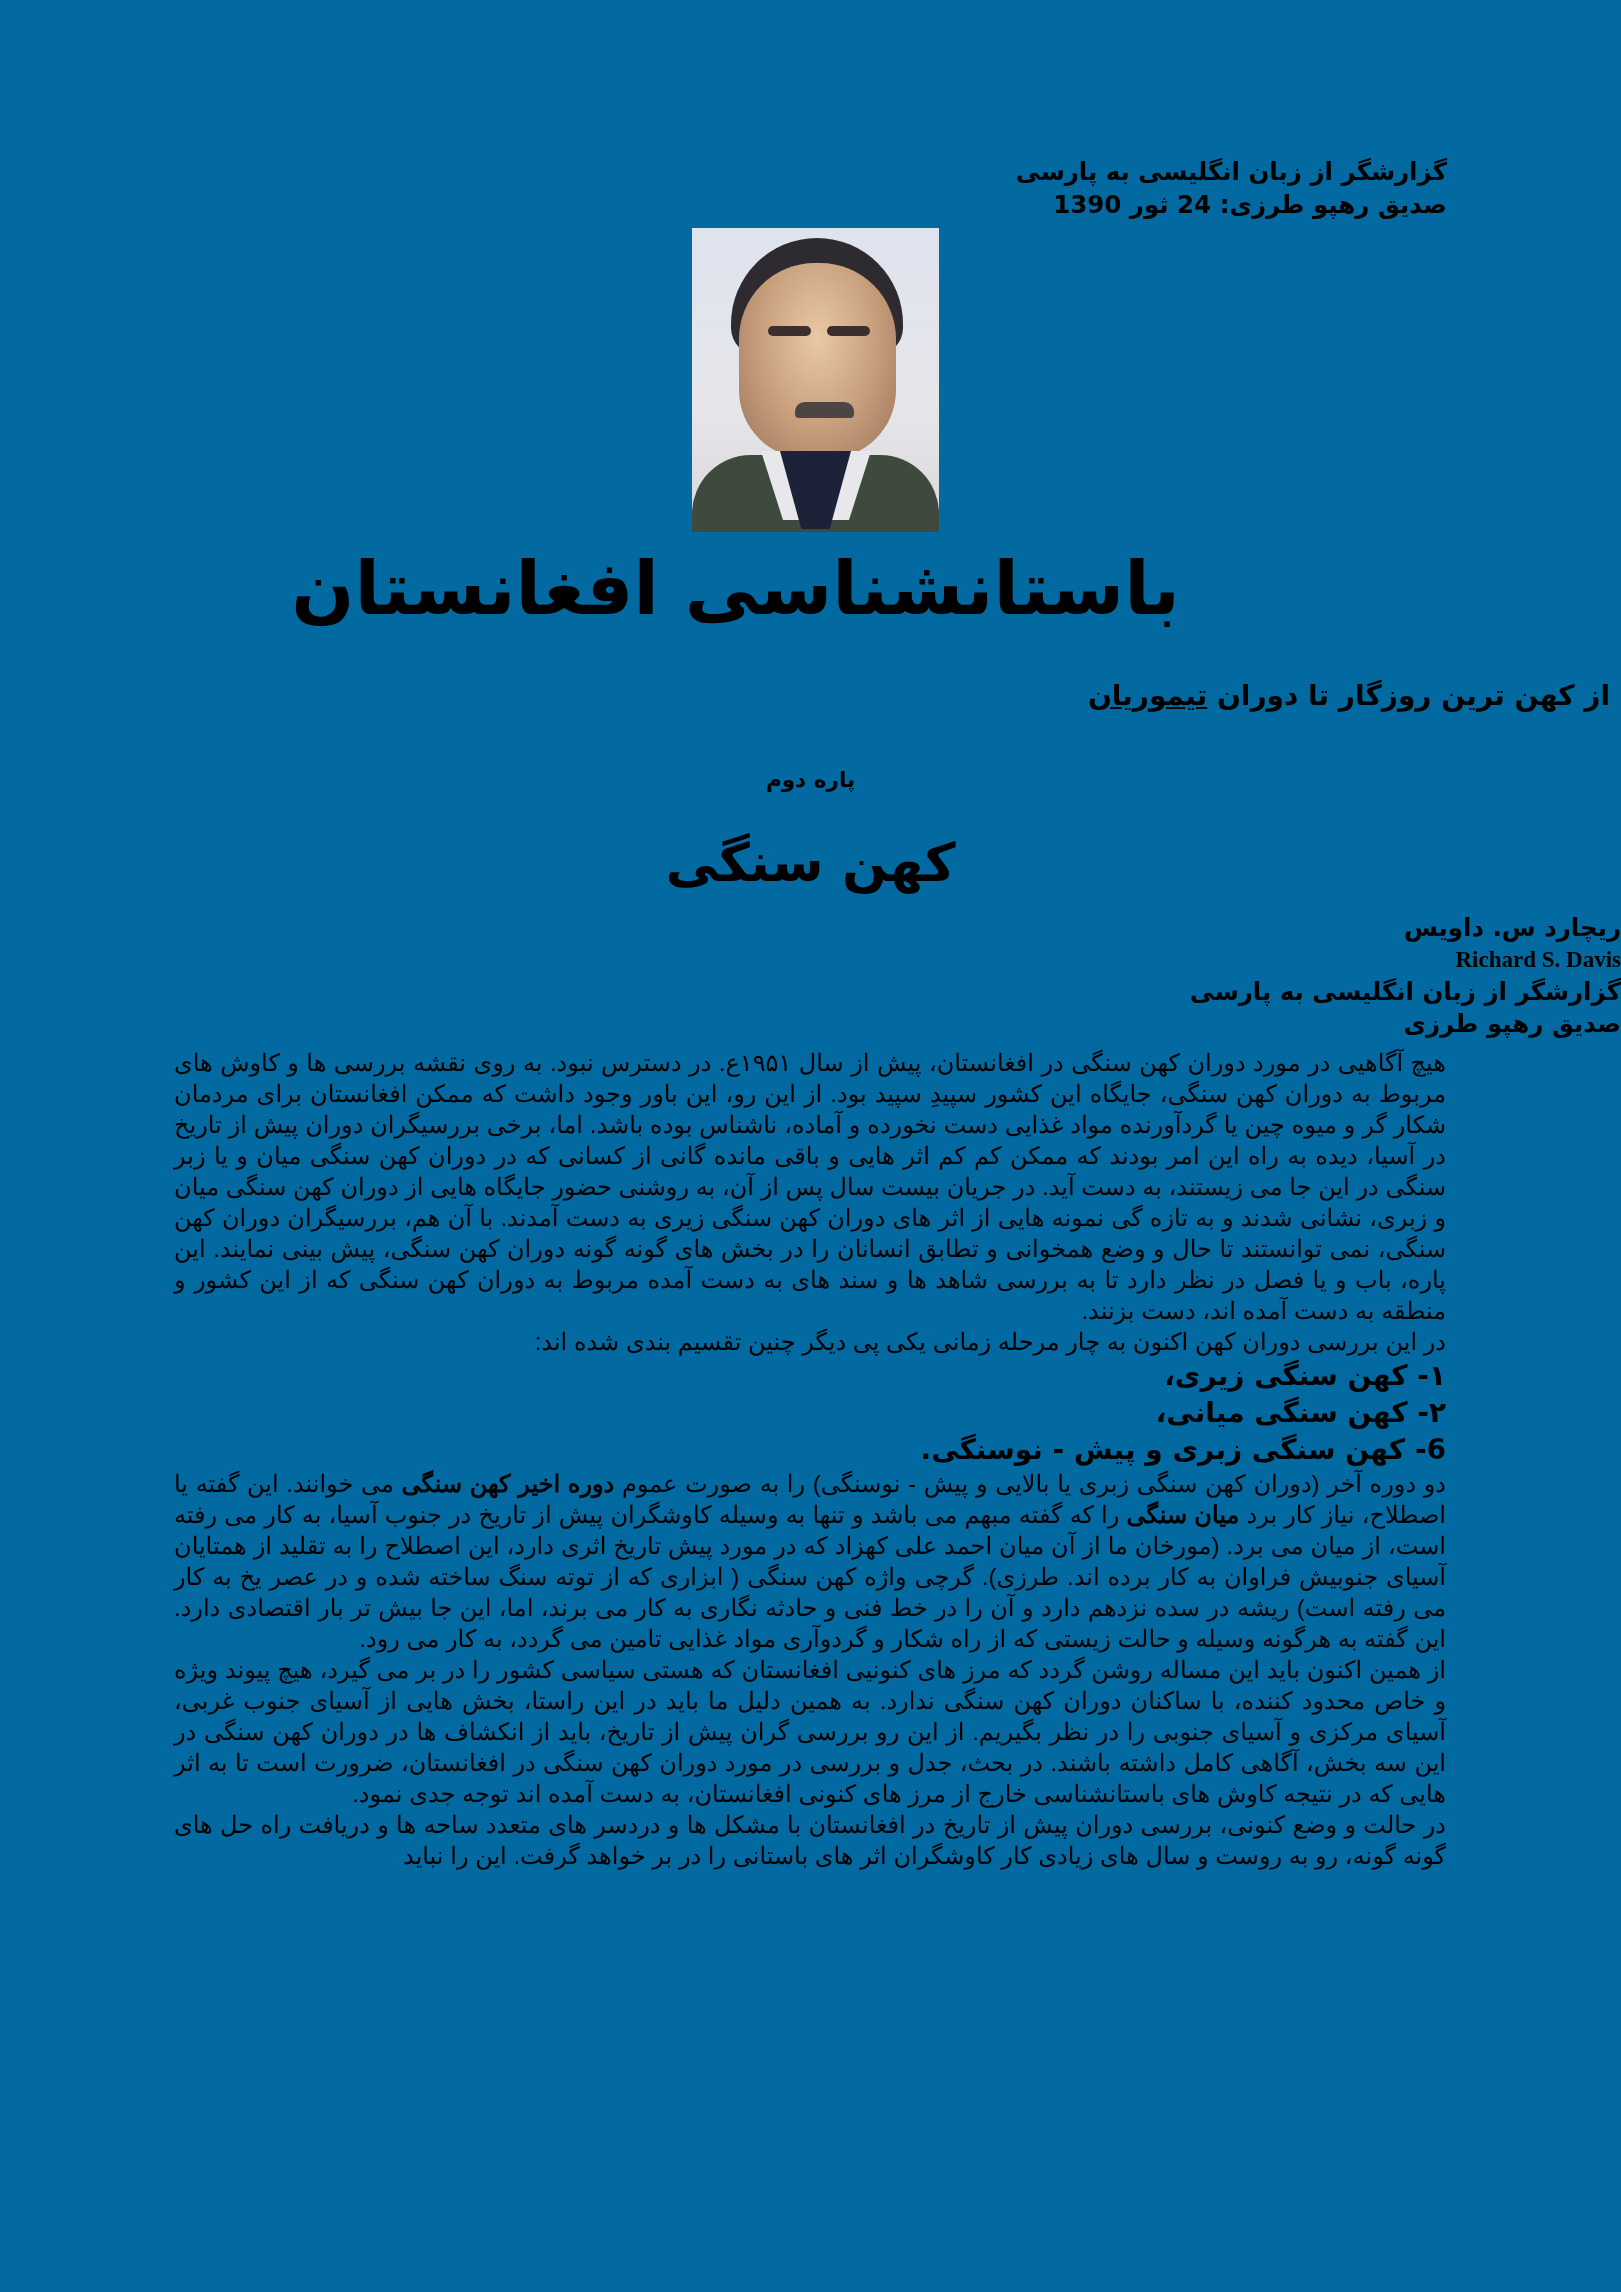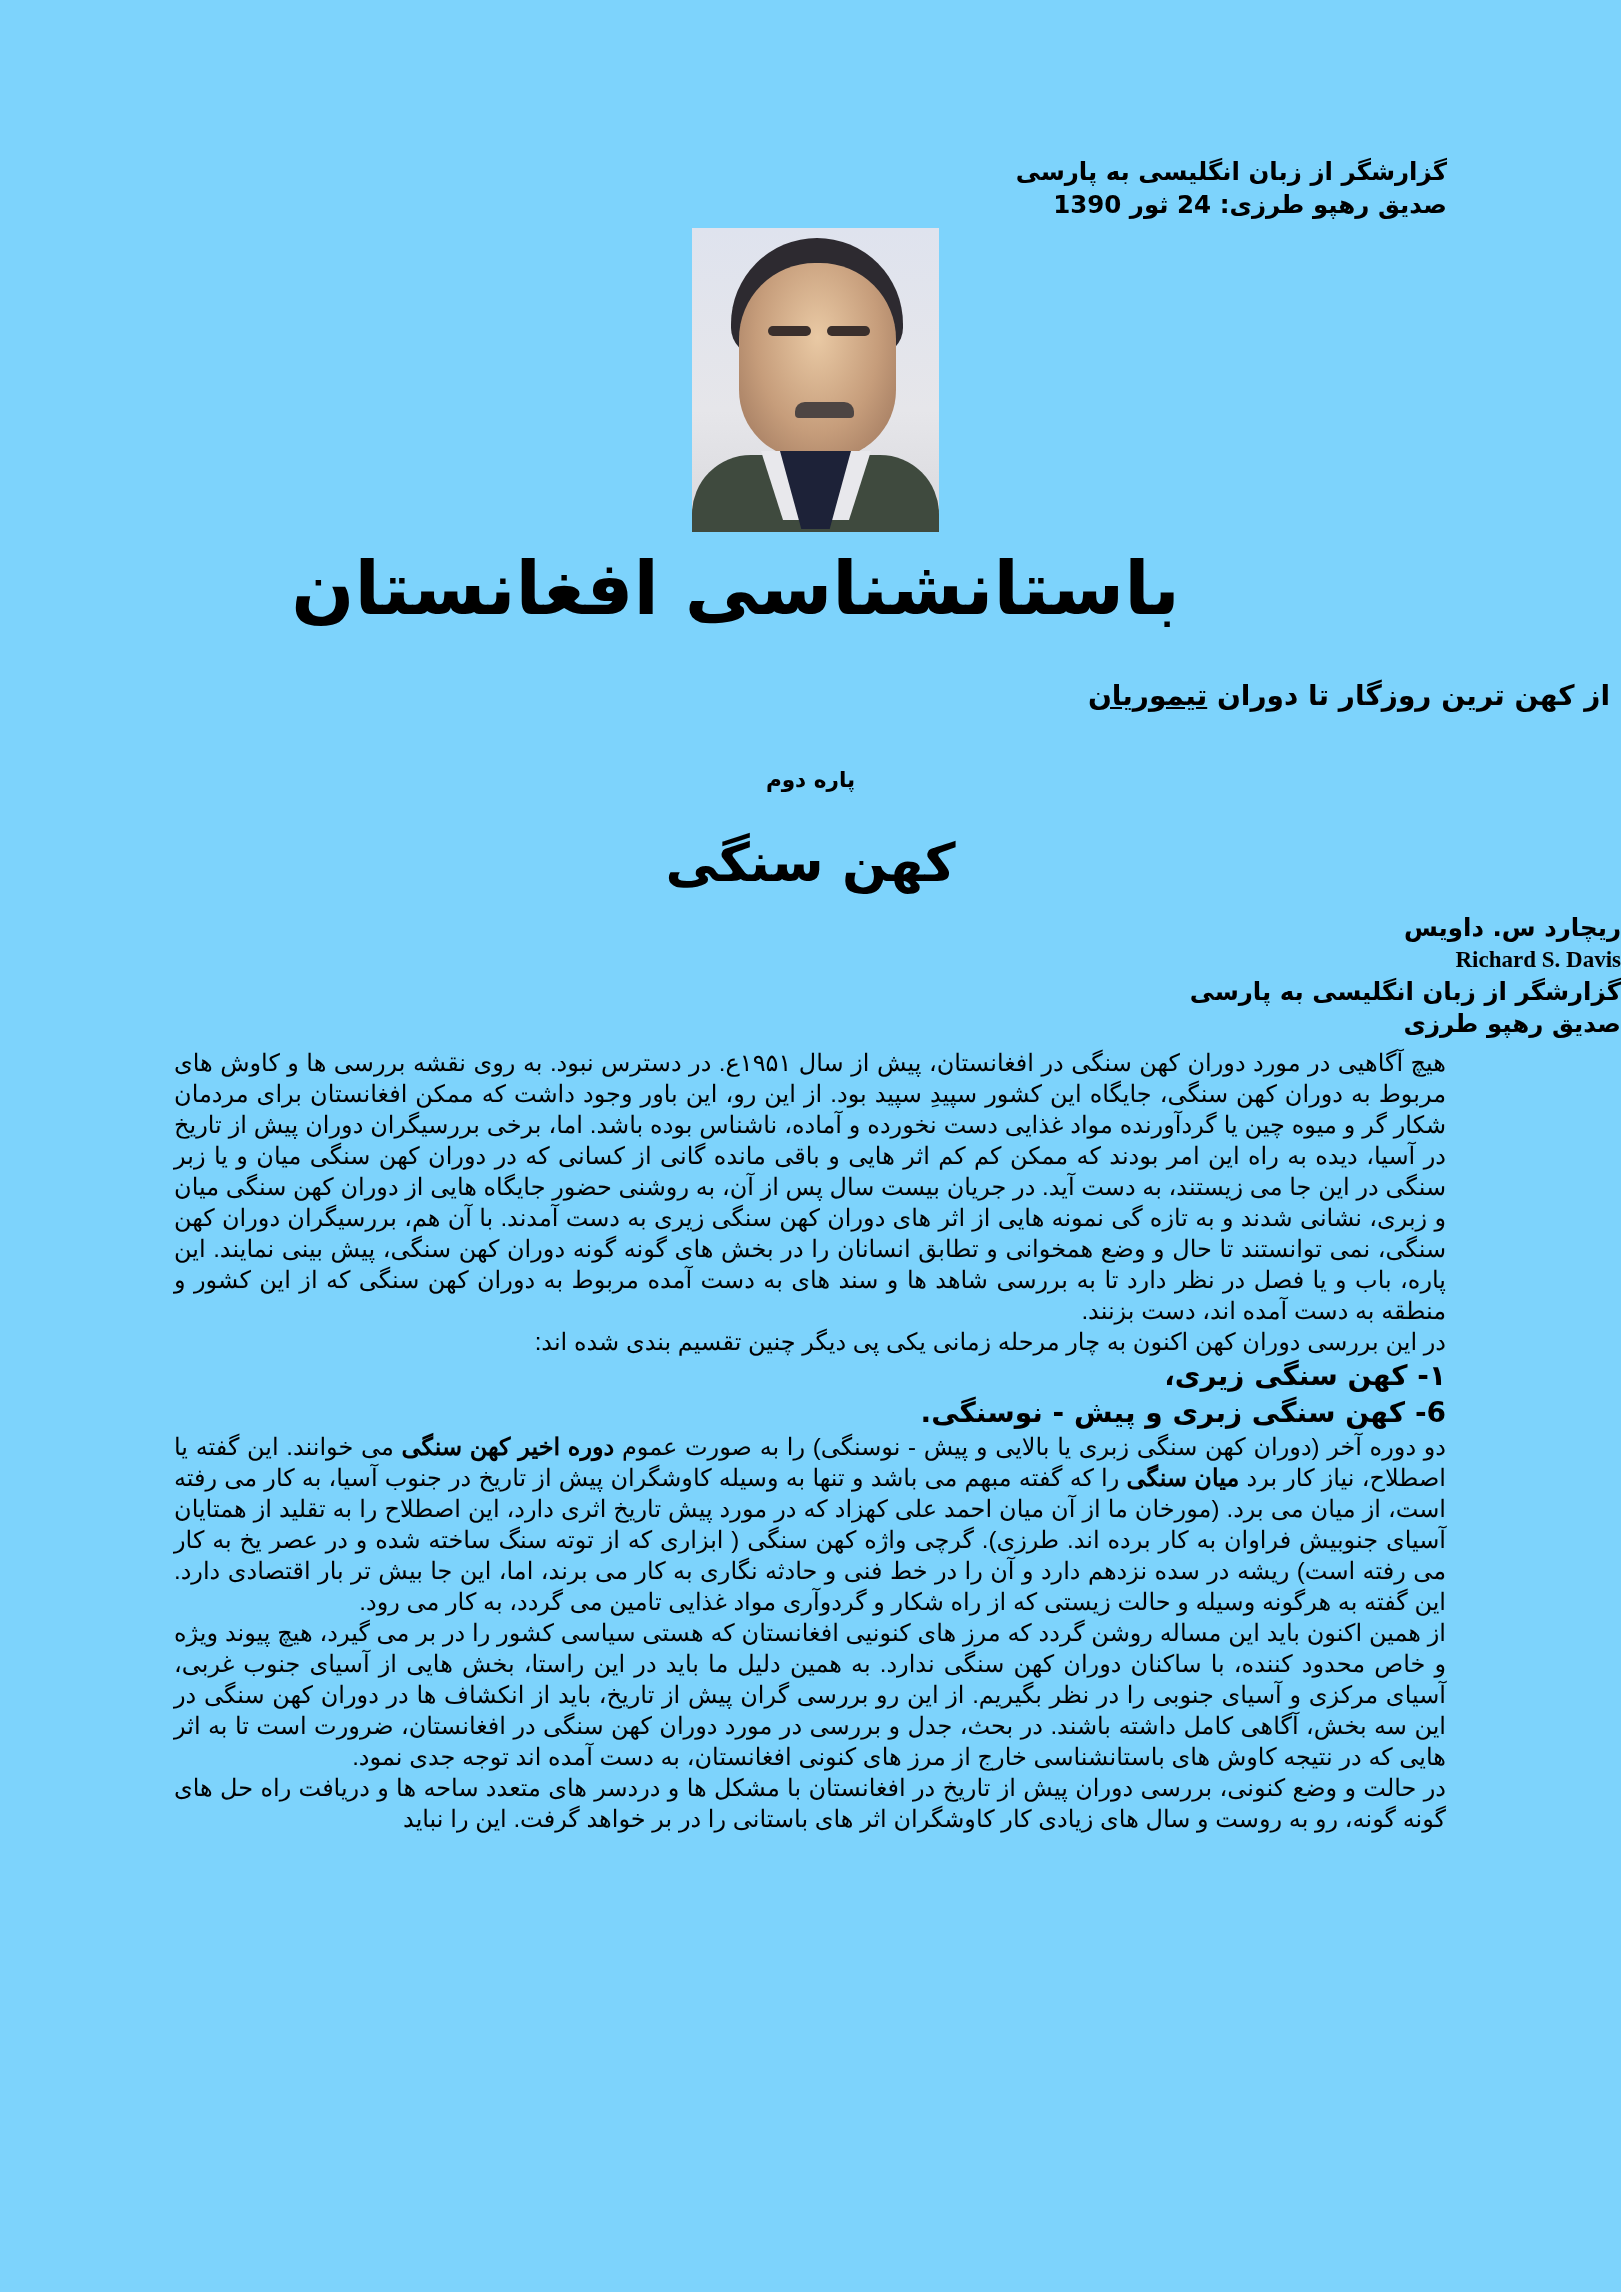--- a/index.html
+++ b/index.html
@@ -1,17 +1,17 @@
 <!DOCTYPE html>
 <html><head>
 <meta charset="utf-8">
 <style>
   html, body { margin:0; padding:0; background:#ffffff; }
   body { width:1621px; height:2293px; position:relative; overflow:hidden; color:#000; }
-  .page { position:absolute; left:0; top:0; width:1621px; height:2293px; background:#7dd3fc; }
+  .page { position:absolute; left:0; top:0; width:1621px; height:2293px; background:#0369a1; }
 
   .header { position:absolute; right:174px; top:155px; direction:rtl; text-align:right;
     font-family:"DejaVu Sans", sans-serif; font-weight:bold; font-size:24.5px; line-height:33px; }
   .header .line { display:block; white-space:nowrap; }
 
   .photo { position:absolute; left:692px; top:228px; width:247px; height:304px; overflow:hidden;
     background:linear-gradient(180deg,#dfe3ee 0%,#e6e6ea 60%,#d8d8dc 100%); }
   .photo .hair { position:absolute; left:39px; top:9.8px; width:172px; height:118px; border-radius:88px 88px 29px 29px; background:#2d2a30; }
   .photo .face { position:absolute; left:47px; top:35px; width:157px; height:196px; border-radius:76px 76px 69px 69px;
     background:radial-gradient(ellipse at 50% 38%, #e9c9a4 0%, #c69d7b 55%, #9a735a 100%); }
@@ -77,20 +77,21 @@
     <span class="l">ریچارد س. داویس</span>
     <span class="l en">Richard S. Davis</span>
     <span class="l">گزارشگر از زبان انگلیسی به پارسی</span>
     <span class="l">صدیق رهپو طرزی</span>
   </div>
 
   <div class="body-text">
     <p>هیچ آگاهیی در مورد دوران کهن سنگی در افغانستان، پیش از سال ۱۹۵۱ع. در دسترس نبود. به روی نقشه بررسی ها و کاوش های مربوط به دوران کهن سنگی، جایگاه این کشور سپیدِ سپید بود. از این رو، این باور وجود داشت که ممکن افغانستان برای مردمان شکار گر و میوه چین یا گردآورنده مواد غذایی دست نخورده و آماده، ناشناس بوده باشد. اما، برخی بررسیگران دوران پیش از تاریخ در آسیا، دیده به راه این امر بودند که ممکن کم کم اثر هایی و باقی مانده گانی از کسانی که در دوران کهن سنگی میان و یا زبر سنگی در این جا می زیستند، به دست آید. در جریان بیست سال پس از آن، به روشنی حضور جایگاه هایی از دوران کهن سنگی میان و زبری، نشانی شدند و به تازه گی نمونه هایی از اثر های دوران کهن سنگی زیری به دست آمدند. با آن هم، بررسیگران دوران کهن سنگی، نمی توانستند تا حال و وضع همخوانی و تطابق انسانان را در بخش های گونه گونه دوران کهن سنگی، پیش بینی نمایند. این پاره، باب و یا فصل در نظر دارد تا به بررسی شاهد ها و سند های به دست آمده مربوط به دوران کهن سنگی که از این  کشور و منطقه به دست آمده اند، دست بزنند.</p>
     <p>در این بررسی  دوران کهن اکنون به چار مرحله زمانی یکی پی دیگر چنین تقسیم بندی شده اند:</p>
     <p class="list-item">۱- کهن سنگی زیری،</p>
+    <p class="list-item">۲- کهن سنگی میانی،</p>
     <p class="list-item">6- کهن سنگی زبری و پیش - نوسنگی.</p>
     <p><span> دو دوره آخر (دوران کهن سنگی زبری یا بالایی و پیش - نوسنگی) را به صورت عموم </span><b>دوره اخیر کهن سنگی</b><span> می خوانند. این گفته یا اصطلاح، نیاز کار برد </span><b>میان سنگی</b><span> را که گفته مبهم می باشد و تنها به وسیله کاوشگران پیش از تاریخ در جنوب آسیا، به کار می رفته است، از میان می برد. (مورخان ما از آن میان احمد علی کهزاد که در مورد پیش تاریخ اثری دارد، این اصطلاح را به تقلید از همتایان آسیای جنوبیش فراوان به کار برده اند. طرزی). گرچی واژه کهن سنگی ( ابزاری که از توته سنگ ساخته شده و در عصر یخ به کار می رفته است) ریشه در سده نزدهم دارد و آن را در خط فنی و حادثه نگاری به کار می برند، اما، این  جا بیش تر بار اقتصادی دارد. این گفته به هرگونه وسیله و حالت زیستی که از راه شکار و گردوآری مواد غذایی تامین می گردد، به کار می رود.</span></p>
     <p>از همین اکنون باید این مساله روشن گردد که مرز های کنونیی افغانستان که هستی سیاسی کشور را در بر می گیرد، هیچ پیوند ویژه و خاص محدود کننده، با ساکنان دوران کهن سنگی ندارد. به همین دلیل ما باید در این راستا، بخش هایی از آسیای جنوب غربی، آسیای مرکزی و آسیای جنوبی را در نظر بگیریم. از این رو بررسی گران پیش از تاریخ، باید از انکشاف ها در دوران کهن سنگی در این سه بخش، آگاهی  کامل داشته باشند. در بحث، جدل و بررسی در مورد دوران کهن سنگی در افغانستان، ضرورت است تا به اثر هایی که در نتیجه کاوش های باستانشناسی خارج از مرز های کنونی افغانستان، به دست آمده اند توجه جدی نمود.</p>
     <p>در حالت و وضع کنونی، بررسی دوران پیش از تاریخ در افغانستان با مشکل ها و دردسر های متعدد ساحه ها و دریافت راه حل های گونه گونه، رو به روست و سال های زیادی کار کاوشگران اثر های باستانی را در بر خواهد گرفت. این را نباید</p>
   </div>
 
 </div>
 
 
 </body></html>

